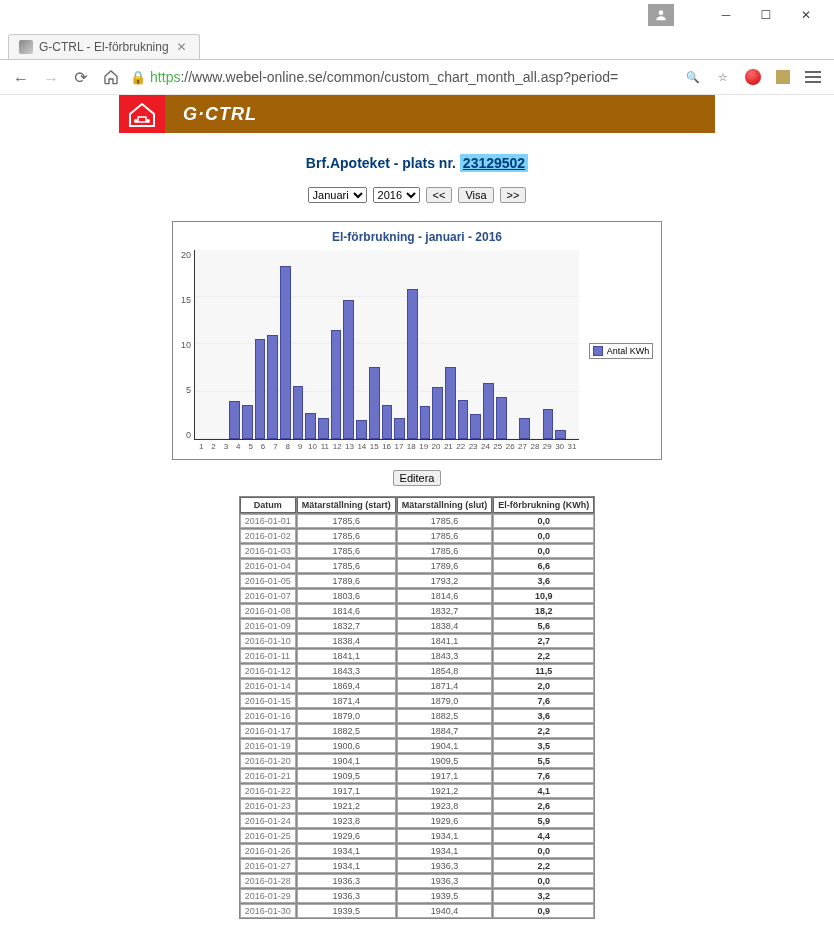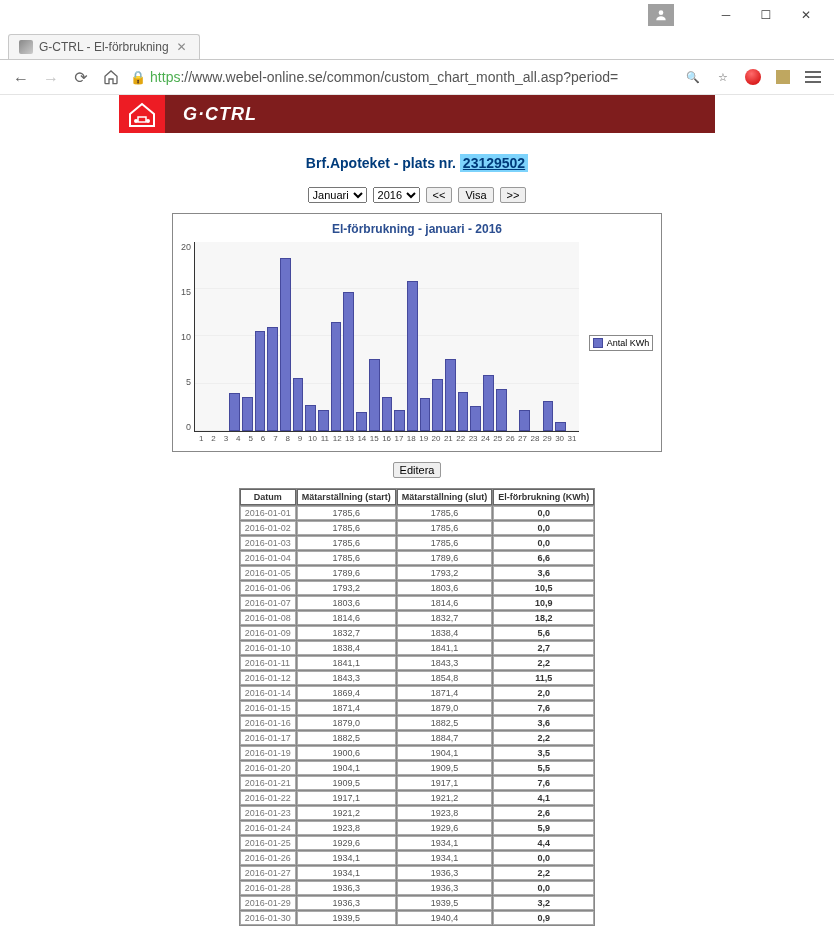--- a/index.html
+++ b/index.html
@@ -20,32 +20,32 @@
   .url .https { color:#4caf50;}
   .url .rest { color:#555;}
   .addrbar .rbtn { width:22px; height:22px; display:flex; align-items:center; justify-content:center; color:#666;}
   .opera { width:16px; height:16px; border-radius:50%; background:radial-gradient(circle at 40% 30%, #ff6b6b, #cc0000);}
   .puzzle { width:14px; height:14px; background:#bfa760; }
   .menu3 { display:flex; flex-direction:column; gap:3px; width:16px;}
   .menu3 span { height:2px; background:#666;}
 
   
   .page { }
-  .banner { background:#7f1d1d; height:38px; display:flex; align-items:center; margin:0 119px;}
+  .banner { background:#a16207; height:38px; display:flex; align-items:center; margin:0 119px;}
   .logo-sq { width:46px; height:38px; background:#ed1c24; display:flex; align-items:center; justify-content:center;}
   .logo-house { width:32px; height:28px; }
   .gctrl { color:#fff; font-weight:bold; font-size:18px; font-style:italic; margin-left:18px; letter-spacing:1px;}
   .content { padding:12px 0; text-align:center; }
   .title { font-size:14px; font-weight:bold; color:#003b7b; margin:10px 0;}
   .title .idnum { text-decoration:underline; background:#7dd3fc; padding:1px 3px;}
   .controls { margin:6px 0 10px 0; display:inline-flex; gap:6px; align-items:center;}
   select { font-size:11px;}
   .btn { border:1px solid #999; background:#efefef; padding:1px 6px; font-size:11px; cursor:pointer; border-radius:2px;}
   
-  .chartbox { width:490px; border:1px solid #888; margin:0 auto; padding:8px; text-align:left; }
+  .chartbox { width:490px; border:1px solid #888; margin:8px auto; padding:8px; text-align:left; }
   .chart-title { text-align:center; font-size:12px; font-weight:bold; color:#2b4e90; margin-bottom:6px;}
   .chart-body { display:flex; }
   .yaxis { display:flex; flex-direction:column; justify-content:space-between; align-items:flex-end; font-size:9px; color:#555; padding-right:3px; height:190px;}
   .plot-wrap { flex:1; }
   .plot { height:190px; border-left:1px solid #333; border-bottom:1px solid #333; background: repeating-linear-gradient(to top, #eee 0, #eee 1px, #f7f7f7 1px, #f7f7f7 47.5px); position:relative; display:flex; align-items:flex-end; gap:2px; padding:0 2px;}
   .bar { flex:1; background:#6b72c8; border:1px solid #45499c; min-width:4px;}
   .xaxis { display:flex; gap:2px; padding:2px 2px 0 2px; font-size:8px; color:#555;}
   .xaxis span { flex:1; text-align:center;}
   .legend { width:64px; border:1px solid #888; font-size:9px; display:flex; align-items:center; gap:4px; justify-content:center; align-self:center; margin-left:10px; padding:2px;}
   .legend .sw { width:10px; height:10px; background:#6b72c8; border:1px solid #45499c;}
@@ -261,26 +261,20 @@
             <td>1789,6</td>
             <td class="valcell">6,6</td>
           </tr>
           <tr>
             <td class="datecell">2016-01-05</td>
             <td>1789,6</td>
             <td>1793,2</td>
             <td class="valcell">3,6</td>
           </tr>
           <tr>
-            <td class="datecell">2016-01-06</td>
-            <td>1793,2</td>
-            <td>1803,6</td>
-            <td class="valcell">10,5</td>
-          </tr>
-          <tr>
             <td class="datecell">2016-01-07</td>
             <td>1803,6</td>
             <td>1814,6</td>
             <td class="valcell">10,9</td>
           </tr>
           <tr>
             <td class="datecell">2016-01-08</td>
             <td>1814,6</td>
             <td>1832,7</td>
             <td class="valcell">18,2</td>

